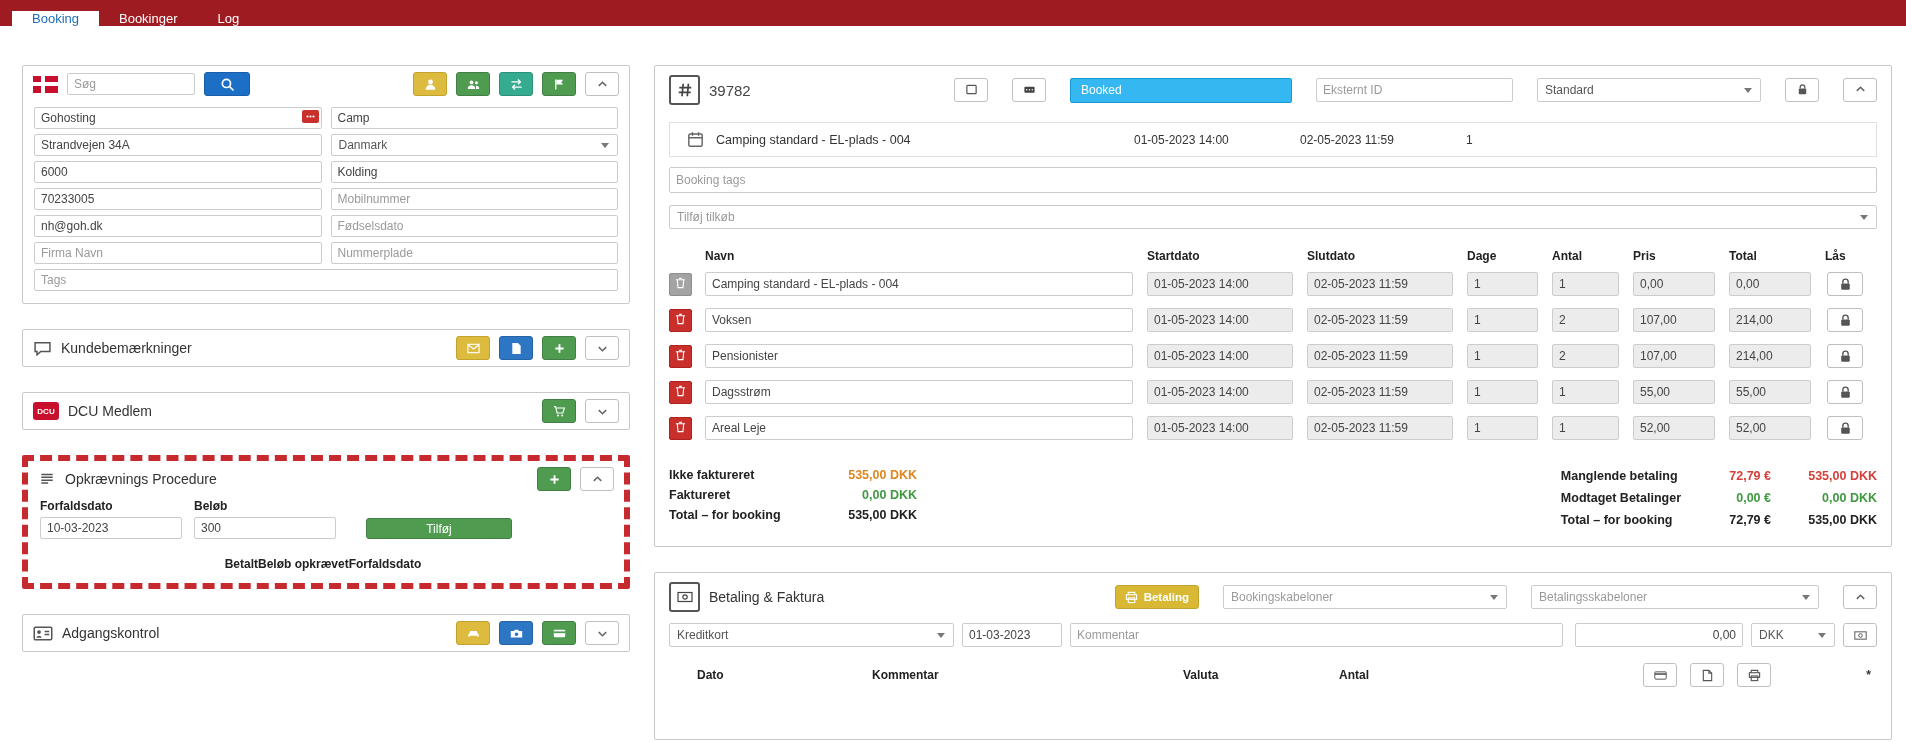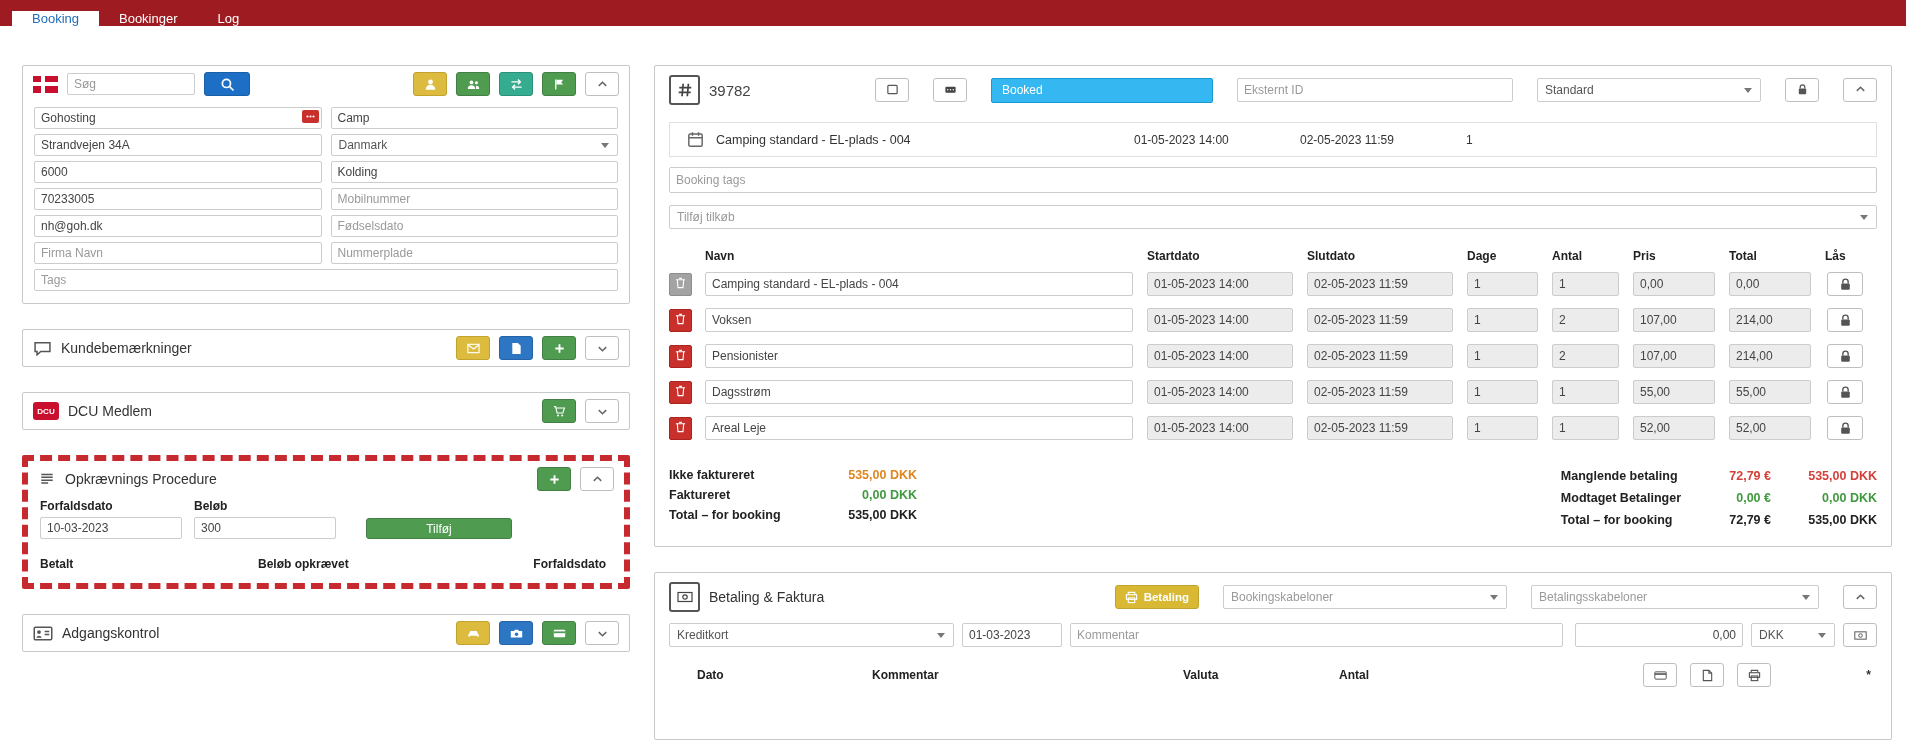--- a/index.html
+++ b/index.html
@@ -53,29 +53,29 @@
 .mini-red{position:absolute;right:3px;top:3px;width:17px;height:13px;display:block;cursor:pointer}
 .mini-red svg{width:17px;height:13px;display:block}
 .dcu-logo{width:26px;height:18px;background:#c8102e;border-radius:3px;color:#fff;font-size:8px;font-weight:bold;display:flex;align-items:center;justify-content:center;flex:none}
 .head-icon{display:inline-flex;align-items:center;justify-content:center;flex:none;color:#555}
 
 .coll-body{padding:2px 12px 12px}
 .coll-row{display:flex;gap:12px;align-items:flex-end}
 .coll-field{width:142px}
 .coll-label{font-size:12px;font-weight:bold;color:#222;margin-bottom:4px}
 .coll-add{width:146px;height:21px;margin-left:18px;font-size:12px}
-.coll-cols{display:flex;justify-content:space-between;margin-top:18px;font-weight:bold;color:#222;padding-right:6px}
+.coll-cols{display:flex;justify-content:center;margin-top:18px;font-weight:bold;color:#222;padding-right:6px}
 
 .b-head{display:flex;align-items:center;gap:9px;padding:9px 14px}
 .hash-box{width:31px;height:30px;border:2px solid #555;border-radius:3px;display:flex;align-items:center;justify-content:center;color:#444;flex:none}
 .hash-box svg{width:16px;height:16px}
 .b-number{font-size:15px;color:#444}
 .head-group{margin-left:auto;display:flex;gap:24px}
 .booked{width:222px;height:25px;background:#35b8f1;border:1px solid #189ad3;border-radius:2px;color:#fff;display:inline-flex;align-items:center;padding:0 10px;font-size:12px;cursor:pointer}
-.w-ext{width:276px}
+.w-ext{width:197px}
 .w-std{width:224px}
 .unit-row{display:grid;grid-template-columns:30px 1fr 160px 160px 400px;align-items:center;border:1px solid #e0e0e0;margin:8px 14px 10px;padding:8px 10px;column-gap:6px}
 .unit-name{font-size:12.5px;color:#333}
 .tags-wrap{margin:0 14px 12px}
 .addon-row{margin:0 14px 14px;display:flex;gap:18px}
 .addon-row .select{flex:1}
 .tbl{padding:0 14px}
 .grid-cols{display:grid;grid-template-columns:36px 1fr 160px 160px 85px 81px 96px 96px 52px;align-items:center}
 .tbl-head{font-weight:bold;color:#222;padding:6px 0 9px}
 .tbl-row{margin-bottom:12px}

